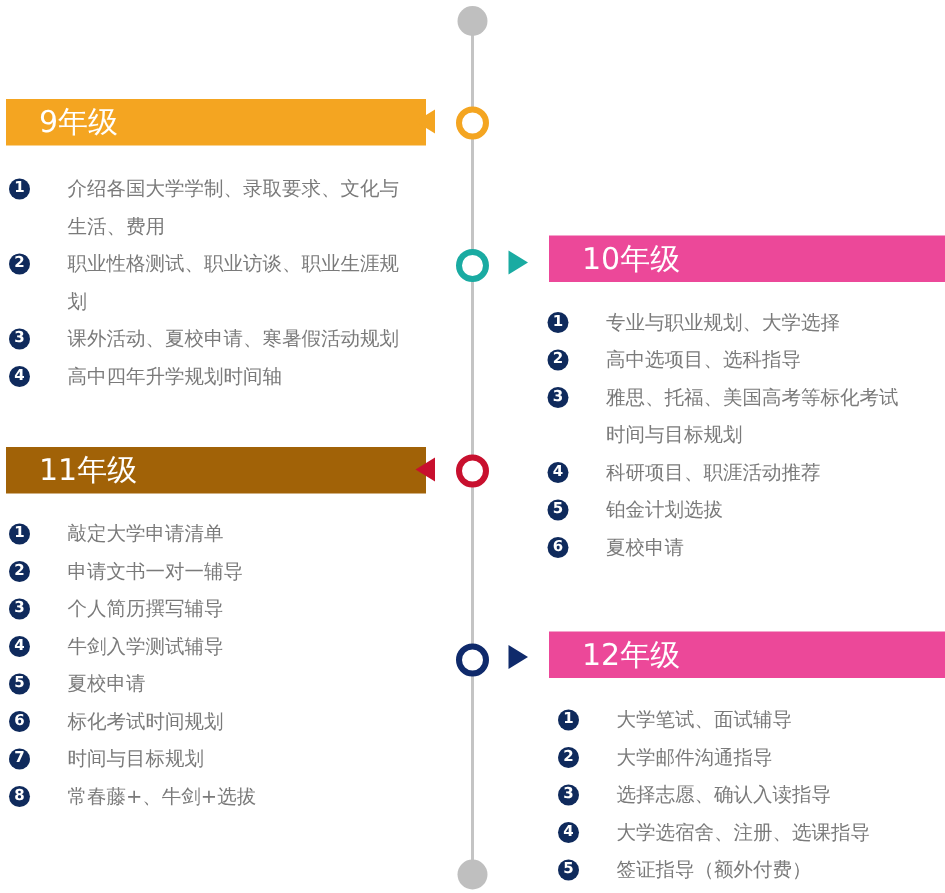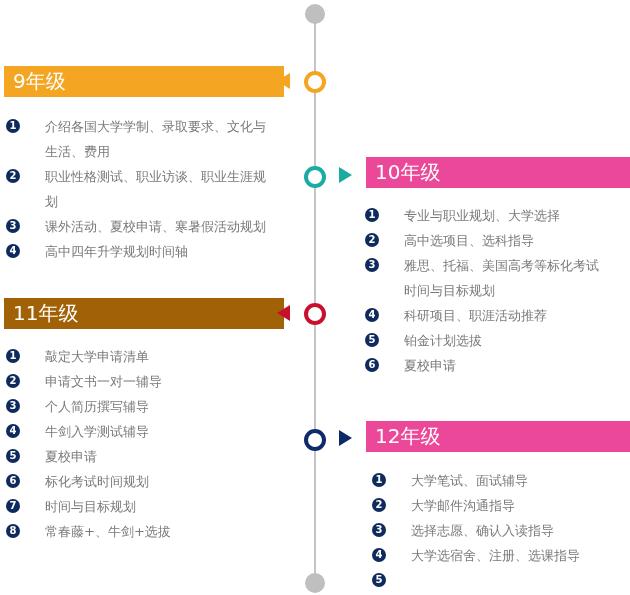--- a/index.html
+++ b/index.html
@@ -3,21 +3,21 @@
 <meta charset="utf-8">
 <style>
   html, body { margin:0; padding:0; background:#ffffff; }
   body { width:630px; height:595px; position:relative; overflow:hidden;
          font-family:"DejaVu Sans", "Liberation Sans", sans-serif; }
   .vline { position:absolute; left:314px; top:14px; width:2px; height:569px; background:#c4c4c4; }
   .end-dot { position:absolute; width:20px; height:20px; border-radius:50%; background:#bfbfbf; left:305px; }
   .ring { position:absolute; width:14px; height:14px; border-radius:50%; border:4px solid; background:#fff; left:304px; box-sizing:content-box; }
   .arrow-left { position:absolute; width:0; height:0; border-top:8px solid transparent; border-bottom:8px solid transparent; border-right:13px solid; }
   .arrow-right { position:absolute; width:0; height:0; border-top:8px solid transparent; border-bottom:8px solid transparent; border-left:13px solid; }
-  .grade { position:absolute; height:31px; width:280px; color:#fff; font-size:20px; line-height:31px; padding-left:9px; box-sizing:border-box; }
+  .grade { position:absolute; height:31px; width:280px; color:#fff; font-size:20px; line-height:31px; padding-left:22px; box-sizing:border-box; }
   .list { position:absolute; margin:0; padding:0; list-style:none; }
   .item { display:flex; align-items:flex-start; font-size:13px; color:#7a7a7a; line-height:25px; }
   .badge { flex:none; width:14px; height:14px; border-radius:50%; background:#0f2a5c; color:#fff;
            font-size:10px; font-weight:bold; line-height:14px; text-align:center; margin-top:5px; margin-right:11px; }
   .txt { white-space:pre-line;margin-left:14px; }
 </style>
 </head>
 <body>
 
 <div class="vline"></div>
@@ -139,14 +139,15 @@
   <li class="item">
       <span class="badge">3</span>
       <span class="txt">选择志愿、确认入读指导</span>
     </li>
   <li class="item">
       <span class="badge">4</span>
       <span class="txt">大学选宿舍、注册、选课指导</span>
     </li>
   <li class="item">
       <span class="badge">5</span>
+      <span class="txt">签证指导（额外付费）</span>
     </li>
 </ul>
 
 </body></html>

